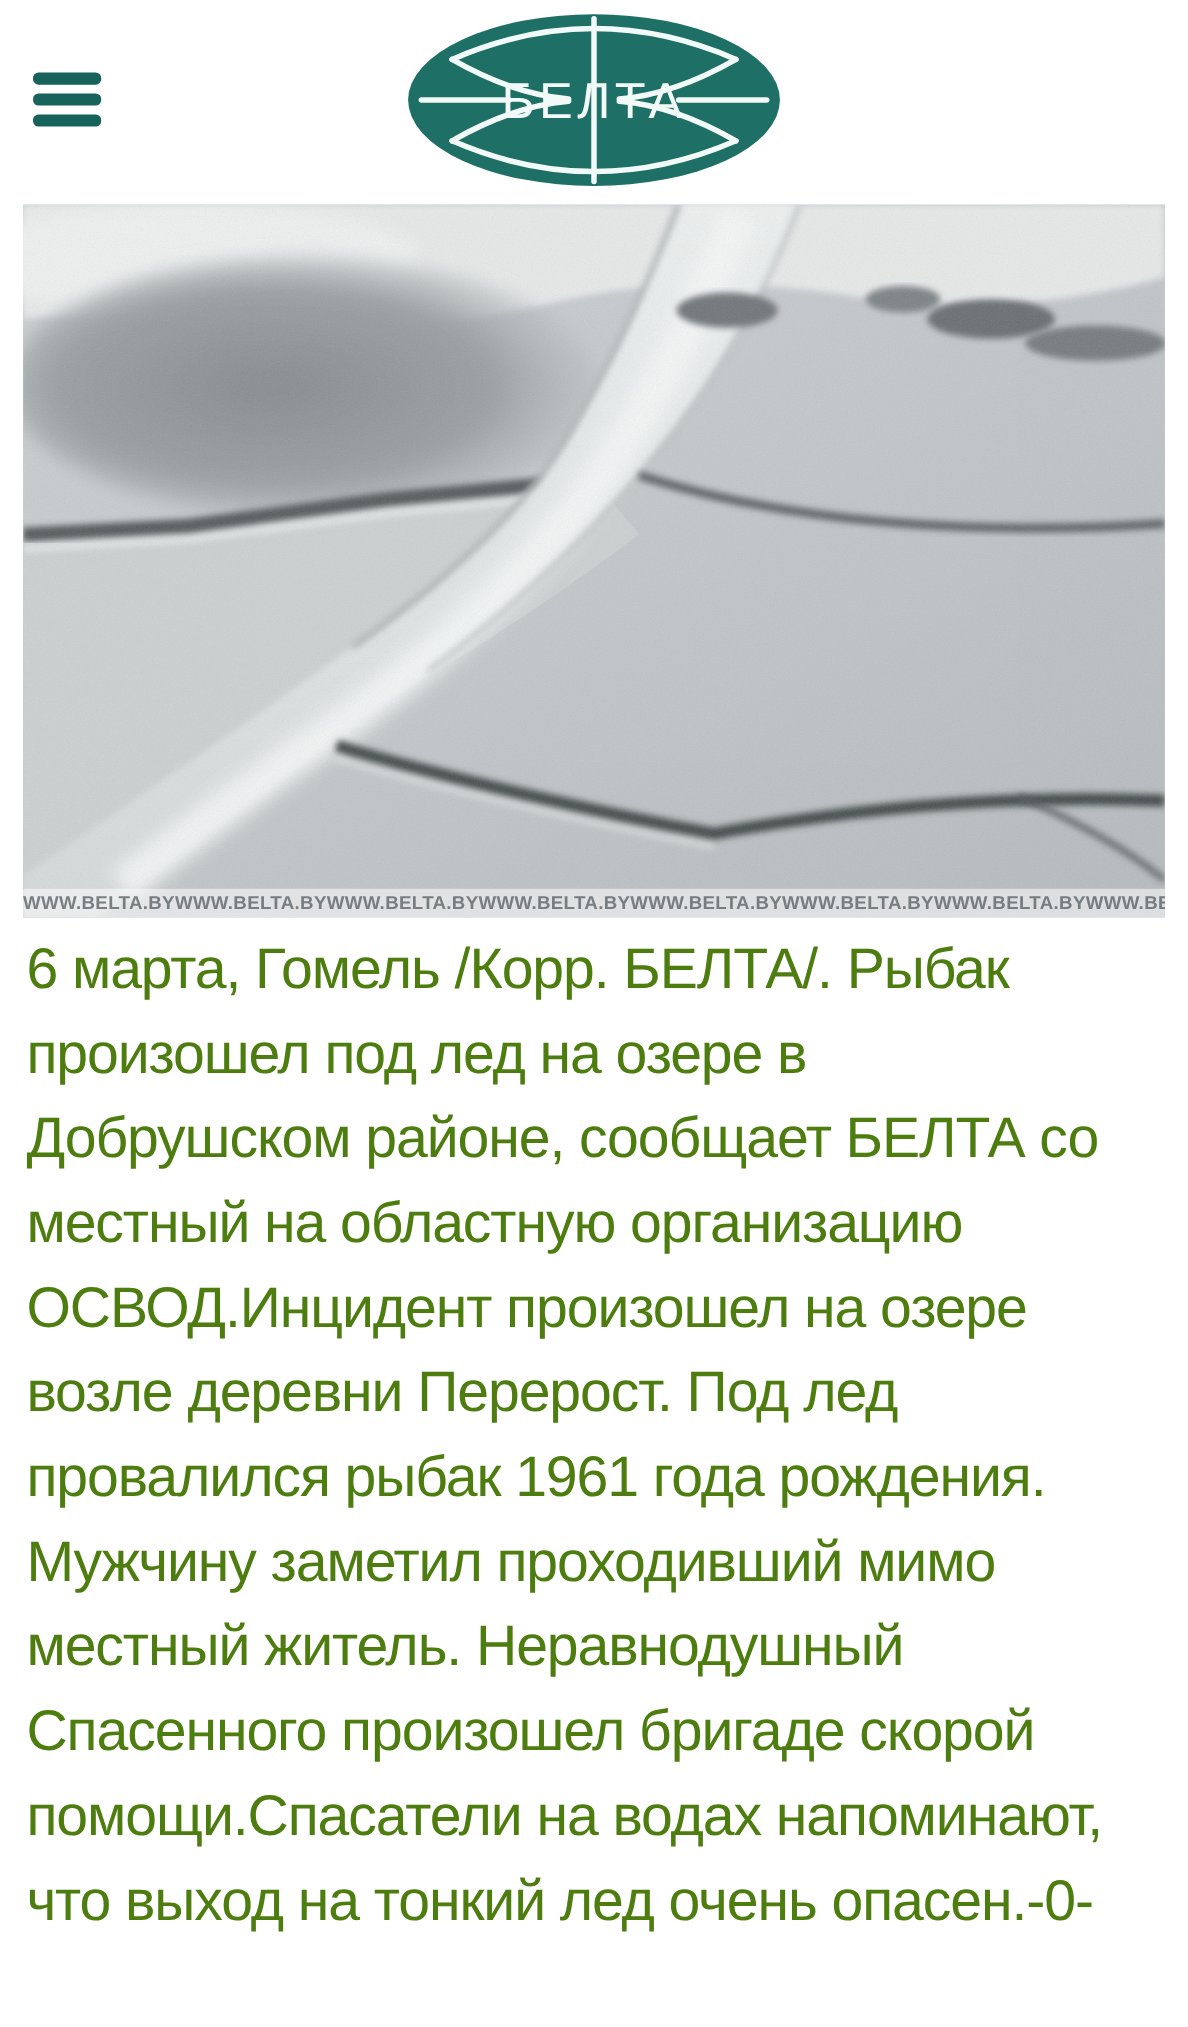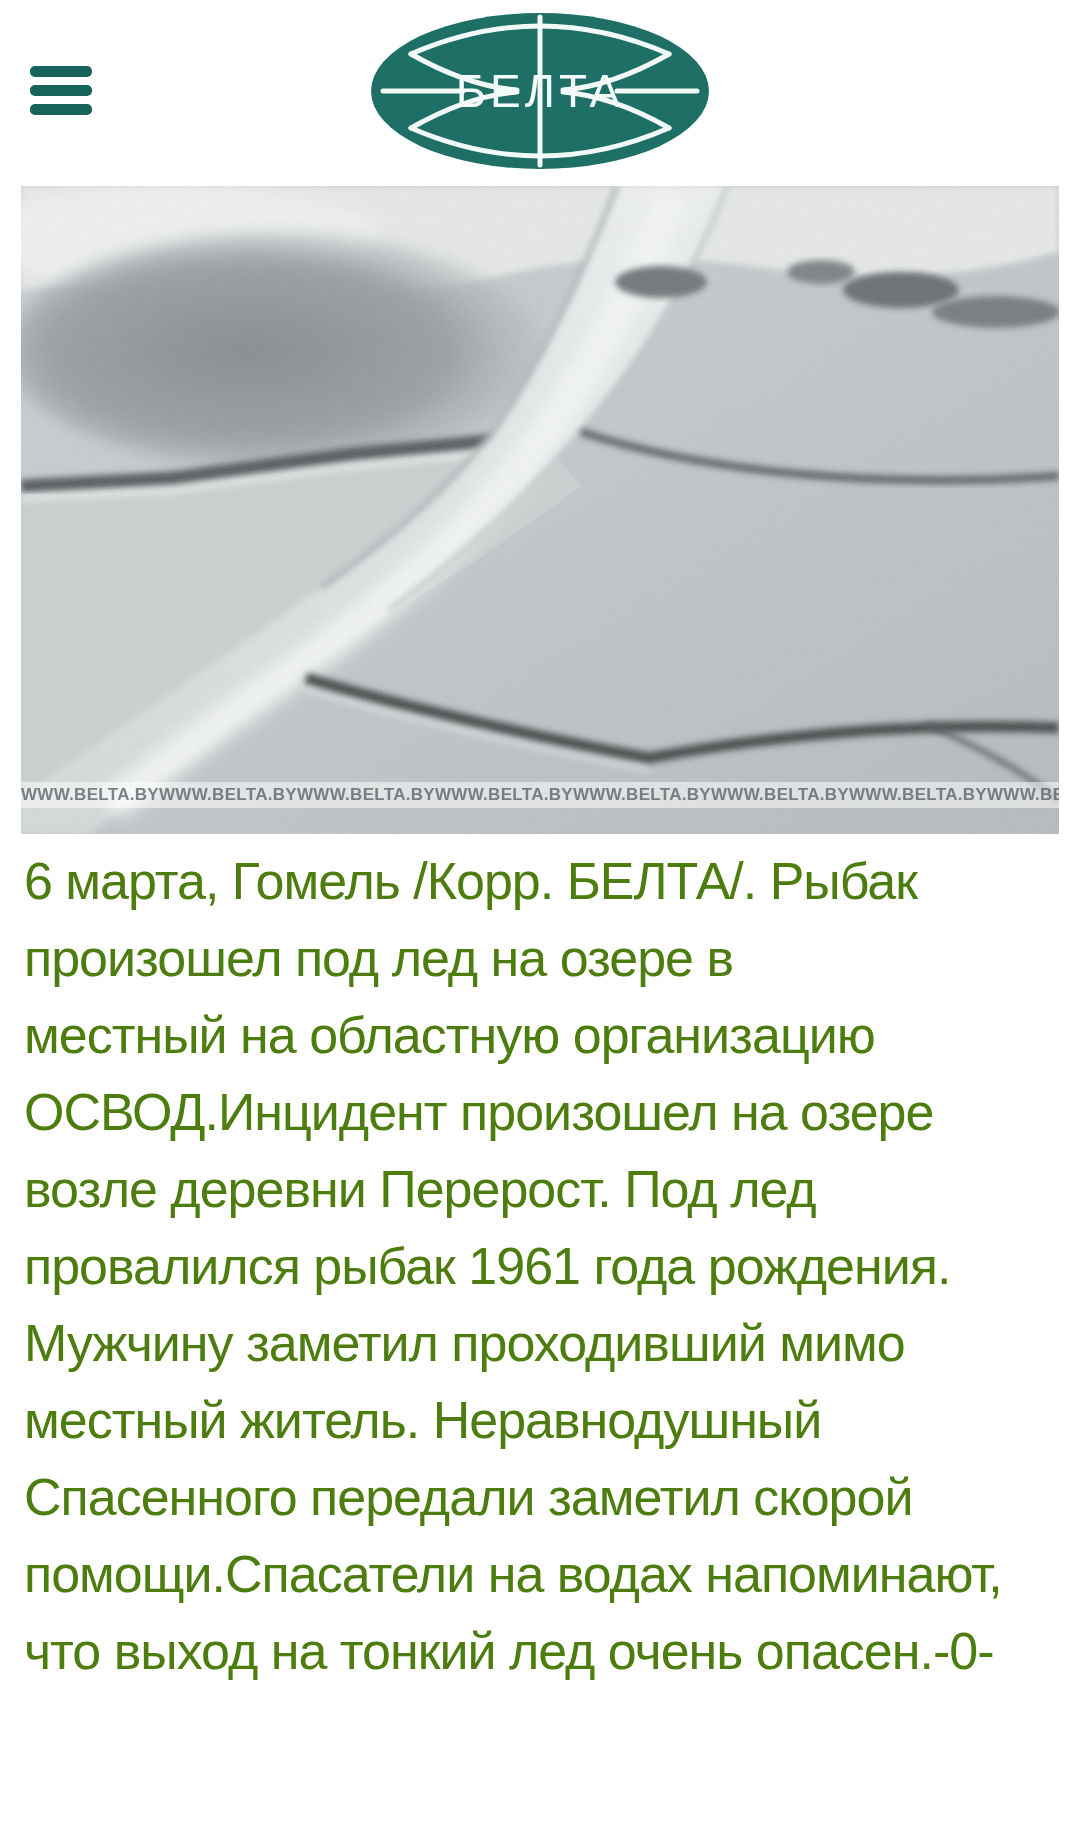--- a/index.html
+++ b/index.html
@@ -32,21 +32,21 @@
   
   .photo {
     position: relative;
     margin: 0 21px;
     width: 1038px; height: 648px;
     overflow: hidden;
     background: #c4c8ca;
   }
   .photo svg.scene { display: block; width: 100%; height: 100%; }
   .wm-band {
-    position: absolute; left: 0; top: 596px;
+    position: absolute; left: 0; top: 622px;
     width: 100%; height: 26px;
     background: rgba(255,255,255,0.52);
     display: flex; align-items: center; justify-content: space-around;
   }
   .wm {
     font-size: 17px; font-weight: bold;
     color: rgba(92,100,104,0.8);
     letter-spacing: 0.3px;
     white-space: nowrap;
   }
@@ -158,24 +158,25 @@
       <span class="wm">WWW.BELTA.BY</span>
       <span class="wm">WWW.BELTA.BY</span>
       <span class="wm">WWW.BELTA.BY</span>
       <span class="wm">WWW.BELTA.BY</span>
     </div>
   </figure>
 
   <article class="article">
     <div class="ln">6 марта, Гомель /Корр. БЕЛТА/. Рыбак</div>
     <div class="ln">произошел под лед на озере в</div>
+    <div class="ln">Добрушском районе, сообщает БЕЛТА со</div>
     <div class="ln">местный на областную организацию</div>
     <div class="ln">ОСВОД.Инцидент произошел на озере</div>
     <div class="ln">возле деревни Перерост. Под лед</div>
     <div class="ln">провалился рыбак 1961 года рождения.</div>
     <div class="ln">Мужчину заметил проходивший мимо</div>
     <div class="ln">местный житель. Неравнодушный</div>
-    <div class="ln">Спасенного передали заметил скорой</div>
+    <div class="ln">Спасенного произошел бригаде скорой</div>
     <div class="ln">помощи.Спасатели на водах напоминают,</div>
     <div class="ln">что выход на тонкий лед очень опасен.-0-</div>
   </article>
 
 </div>
 
 </body></html>

